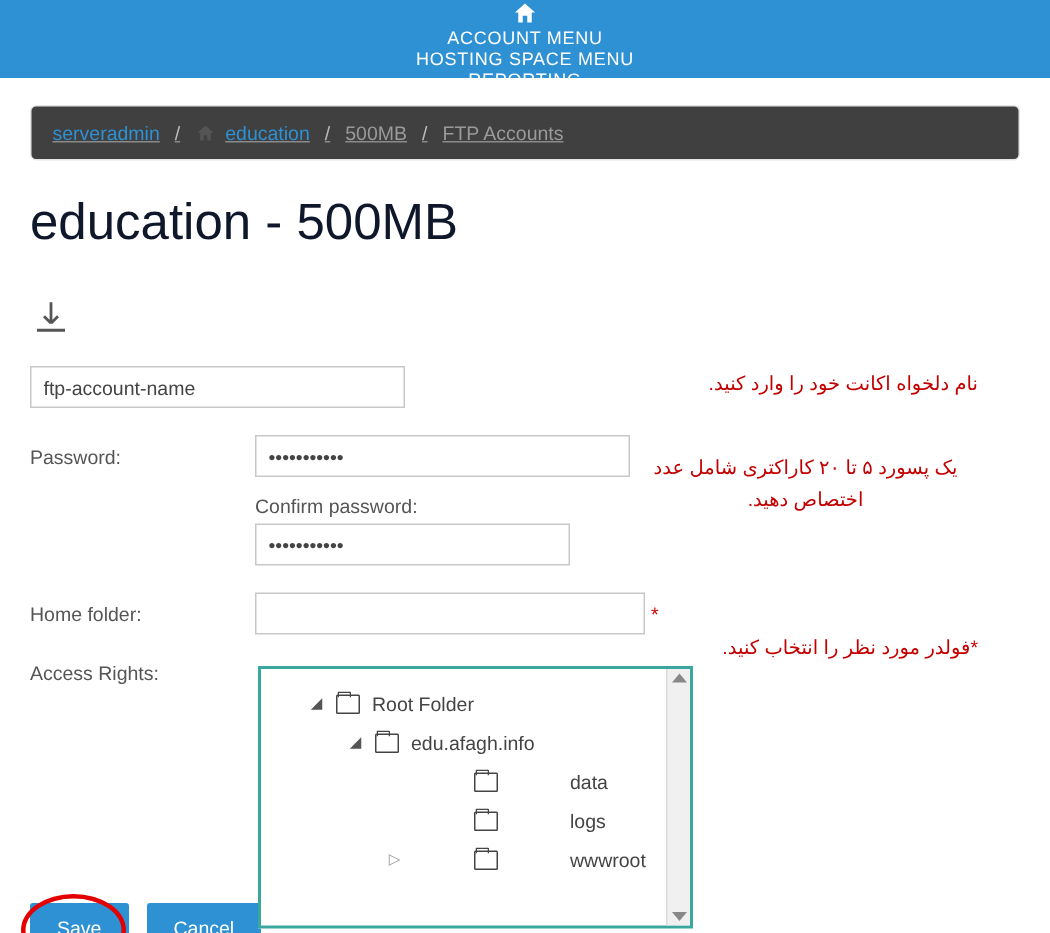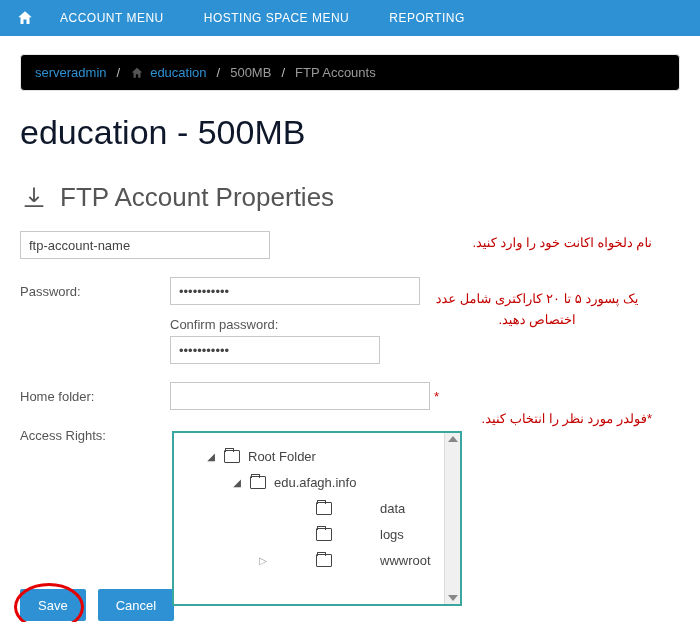--- a/index.html
+++ b/index.html
@@ -7,48 +7,50 @@
     margin: 0;
     font-family: "Segoe UI", Arial, sans-serif;
     font-size: 13px;
     color: #333;
     background: #fff;
     width: 700px;
   }
   
   .topnav {
     background: #2e91d4;
-    height: 36px;
+    height: 52px;
     display: flex;
     align-items: center;
     padding: 0 10px;
     color: #fff;
+    flex-direction: column;
   }
   .topnav .home { width: 30px; display:flex; align-items:center; justify-content:center;}
   .topnav .item {
     padding: 0 20px;
     font-size: 12px;
     letter-spacing: 0.5px;
     cursor: pointer;
     height: 40px;
     display:flex;
     align-items:center;
   }
   
   .breadcrumb {
-    background: #000000;
+    background: #404040;
     border: 1px solid #e6e6e6;
     border-radius: 4px;
     margin: 18px 20px 0 20px;
     padding: 10px 14px;
     color: #8a8a8a;
     font-size: 13px;
     display:flex;
     align-items:center;
     gap: 6px;
+    text-decoration: underline;
   }
   .breadcrumb a { color: #2e91d4; text-decoration: none; }
   .breadcrumb .sep { color: #bbb; margin: 0 4px; }
   .breadcrumb .muted { color: #9a9a9a; }
   .breadcrumb .house { width:14px; height:14px; display:inline-block; vertical-align:middle; }
   
   h1.page-title {
     font-weight: 200;
     font-size: 34px;
     color: #0f172a;
@@ -245,21 +247,20 @@
 </div>
 
 <h1 class="page-title">education - 500MB</h1>
 
 <div class="section-header">
   <span class="icon">
     <svg width="28" height="28" viewBox="0 0 24 24" fill="none">
       <path class="s-dark" stroke-width="1.6" d="M12 3v12m0 0l-4-4m4 4l4-4M4 19h16"></path>
     </svg>
   </span>
-  <h2>FTP Account Properties</h2>
 </div>
 
 <div class="form-area">
 
   <div class="form-row">
     <input type="text" value="ftp-account-name" style="">
   </div>
 
   <div class="form-row">
     <div class="label">Password:</div>

